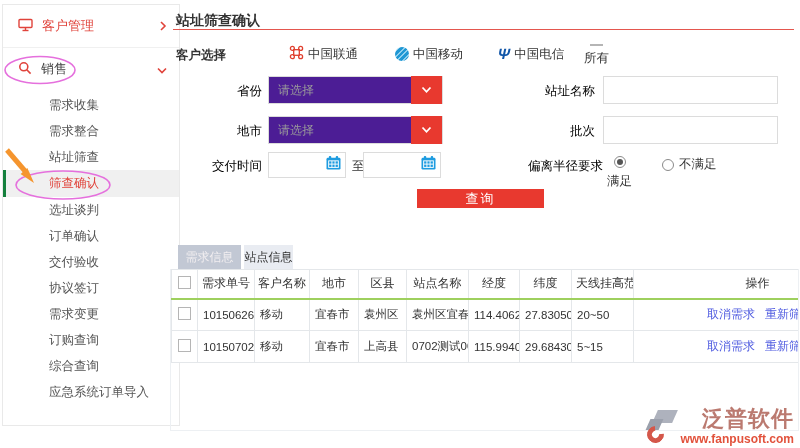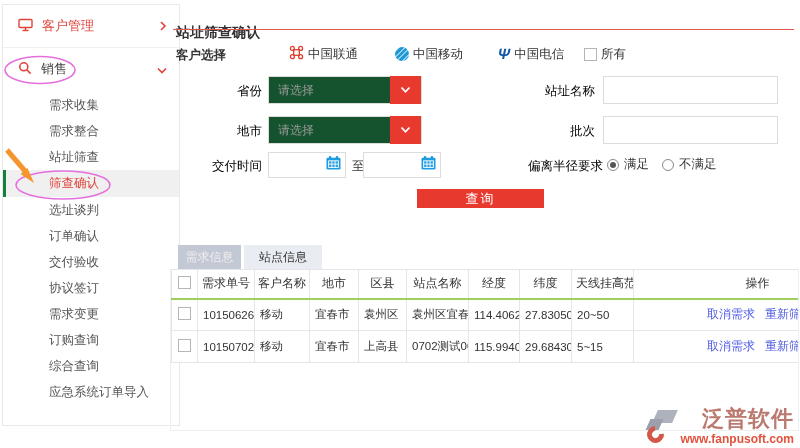--- a/index.html
+++ b/index.html
@@ -17,34 +17,34 @@
                 color:#444; font-size:13px; cursor:pointer; }
   .side-sales .lbl { margin-left:9px; }
   .spacer { margin-left:auto; }
   .side-menu { list-style:none; margin-top:2px; }
   .side-menu li { height:26px; line-height:26px; padding-left:46px; font-size:12.5px;
                   color:#555; cursor:pointer; white-space:nowrap; }
   .side-menu li.active { background:#f0f0f0; color:#e0433b; border-left:3px solid #15803d;
                          padding-left:43px; height:27px; line-height:27px; }
 
   
-  .page-title { position:absolute; left:176px; top:24px; font-size:14px; font-weight:bold; color:#333; }
+  .page-title { position:absolute; left:176px; top:12px; font-size:14px; font-weight:bold; color:#333; }
   .title-rule { position:absolute; left:173px; top:29px; width:621px; border-top:1px solid #e4564e; }
 
   .cust-label { position:absolute; left:176px; top:47px; font-size:12.5px; font-weight:bold; color:#333; }
   .cust-opt { position:absolute; top:44px; display:flex; align-items:center; gap:4px;
               font-size:12.5px; color:#333; cursor:pointer; height:20px;text-align:center; }
   .checkbox { width:13px; height:13px; border:1px solid #b5b5b5; background:#fff; display:inline-block; }
   .mobile-logo { width:14px; height:14px; border-radius:50%;
                  background:repeating-linear-gradient(135deg,#1f97d4 0 2.5px,#8fd0ee 2.5px 4px); }
   .telecom-logo { color:#1156a8; font-size:15px; font-weight:bold; transform:skewX(-12deg);
                   display:inline-block; line-height:14px; }
 
   .field-label { position:absolute; text-align:right; font-size:12.5px; color:#000000; }
-  .select { position:absolute; width:154px; height:28px; border:1px solid #dcdcdc; background:#14532d;
+  .select { position:absolute; width:175px; height:28px; border:1px solid #dcdcdc; background:#4c1d95;
             display:flex; align-items:center; cursor:pointer; }
   .select .ph { font-size:12px; color:#9a9a9a; padding-left:9px; }
   .select .btn { margin-left:auto; width:31px; height:28px; background:#e8392f;
                  display:flex; align-items:center; justify-content:center; }
   .input { position:absolute; width:175px; height:28px; border:1px solid #dcdcdc; background:#fff; }
   .date { position:absolute; width:78px; height:26px; border:1px solid #dcdcdc; background:#fff;
           display:flex; align-items:center; justify-content:flex-end; padding-right:4px; cursor:pointer; }
   .to-label { position:absolute; left:352px; top:158px; font-size:12.5px; color:#333; }
 
   .radio-group { position:absolute; top:156px; display:flex; align-items:center; gap:5px;
@@ -54,21 +54,21 @@
   .radio.sel::after { content:""; width:6px; height:6px; border-radius:50%; background:#555; }
 
   .query-btn { position:absolute; left:417px; top:189px; width:127px; height:19px; background:#e8392f;
                color:#fff; font-size:13px; border:none; display:flex; align-items:center;
                justify-content:center; cursor:pointer; letter-spacing:2px; }
 
   
   .tab { position:absolute; top:245px; height:24px; line-height:24px; text-align:center;
          font-size:12px; cursor:pointer; }
   .tab.active { left:178px; width:63px; background:#c2c8d4; color:#f1eef0; }
-  .tab.idle   { left:244px; width:78px; background:#e9ecf2; color:#333; }
+  .tab.idle   { left:244px; width:49px; background:#e9ecf2; color:#333; }
 
   
   .table-wrap { position:absolute; left:170px; top:269px; width:629px; height:162px;
                 overflow:hidden; border:1px solid #edf0f3; border-top:none; }
   table { border-collapse:collapse; table-layout:fixed; width:710px; }
   th { border:1px solid #e4e7ea; height:29px; font-size:12px; font-weight:normal; color:#333;
        text-align:center; overflow:hidden; white-space:nowrap; background:#fff; }
   td { border:1px solid #e4e7ea; height:32px; font-size:11.5px; color:#333; padding-left:5px;
        overflow:hidden; white-space:nowrap; background:#fff; }
   tbody tr:first-child td { border-top:2px solid #9ed05e; }
@@ -163,21 +163,21 @@
   <div class="cust-opt" style="left:395px;">
     <span class="mobile-logo"></span>
     <span>中国移动</span>
   </div>
 
   <div class="cust-opt" style="left:498px;">
     <span class="telecom-logo">Ψ</span>
     <span>中国电信</span>
   </div>
 
-  <div class="cust-opt" style="left:584px;">
+  <div class="cust-opt" style="left:584px;flex-direction:column;">
     <span class="checkbox"></span>
     <span>所有</span>
   </div>
 
   <div class="field-label" style="left:175px; top:83px; width:87px;">省份</div>
   <div class="select" style="left:268px; top:76px;">
     <span class="ph">请选择</span>
     <span class="btn">
       <svg width="11" height="8" viewBox="0 0 11 8" fill="none" stroke="#fff" stroke-width="1.8">
           <polyline points="1.5,1.5 5.5,5.8 9.5,1.5"></polyline>
@@ -224,21 +224,21 @@
           <rect x="10.4" y="0" width="2.6" height="4" rx="1" fill="#1e9ce0"></rect>
           <rect x="2.8" y="5.2" width="10.4" height="7" fill="none" stroke="#fff" stroke-width="1"></rect>
           <line x1="6.3" y1="5.2" x2="6.3" y2="12.2" stroke="#fff"></line>
           <line x1="9.7" y1="5.2" x2="9.7" y2="12.2" stroke="#fff"></line>
           <line x1="2.8" y1="8.7" x2="13.2" y2="8.7" stroke="#fff"></line>
         </svg>
     </span>
   </div>
 
   <div class="field-label" style="left:480px; top:158px; width:123px;">偏离半径要求</div>
-  <div class="radio-group" style="left:607px;">
+  <div class="radio-group" style="left:607px;flex-direction:column;">
     <span class="radio sel"></span>
     <span>满足</span>
   </div>
   <div class="radio-group" style="left:662px;">
     <span class="radio"></span>
     <span>不满足</span>
   </div>
 
   <button class="query-btn">查询</button>
 

